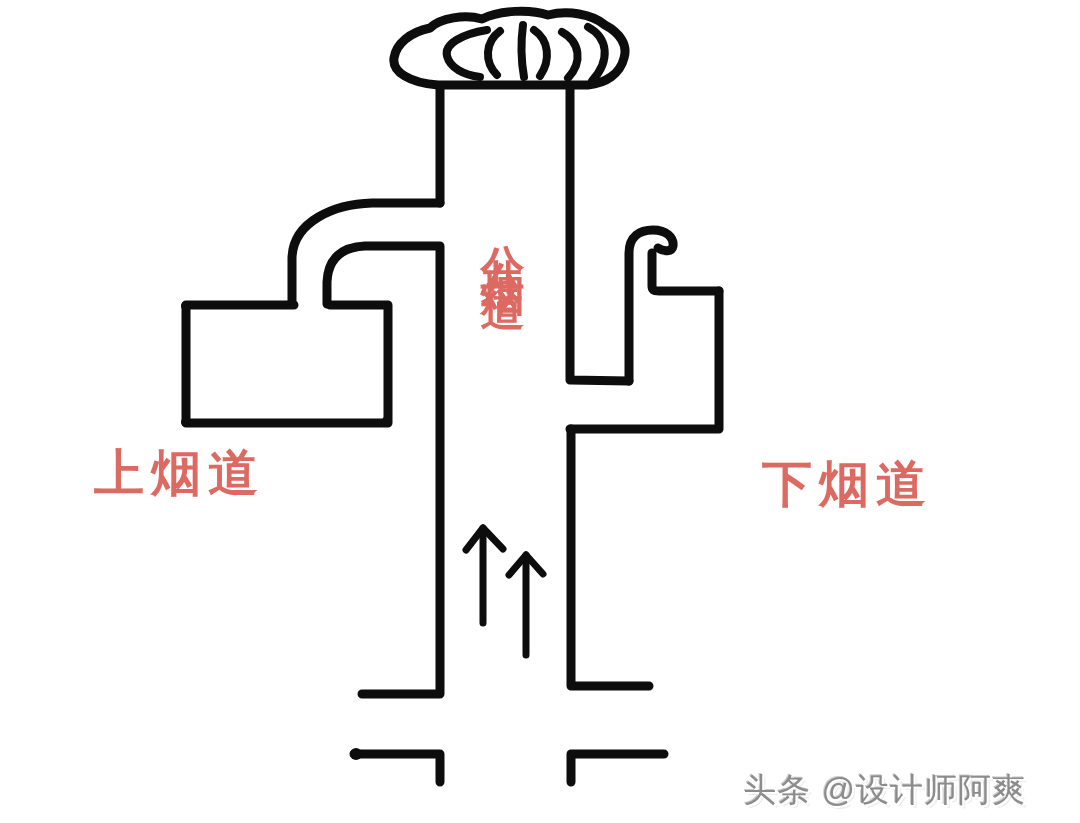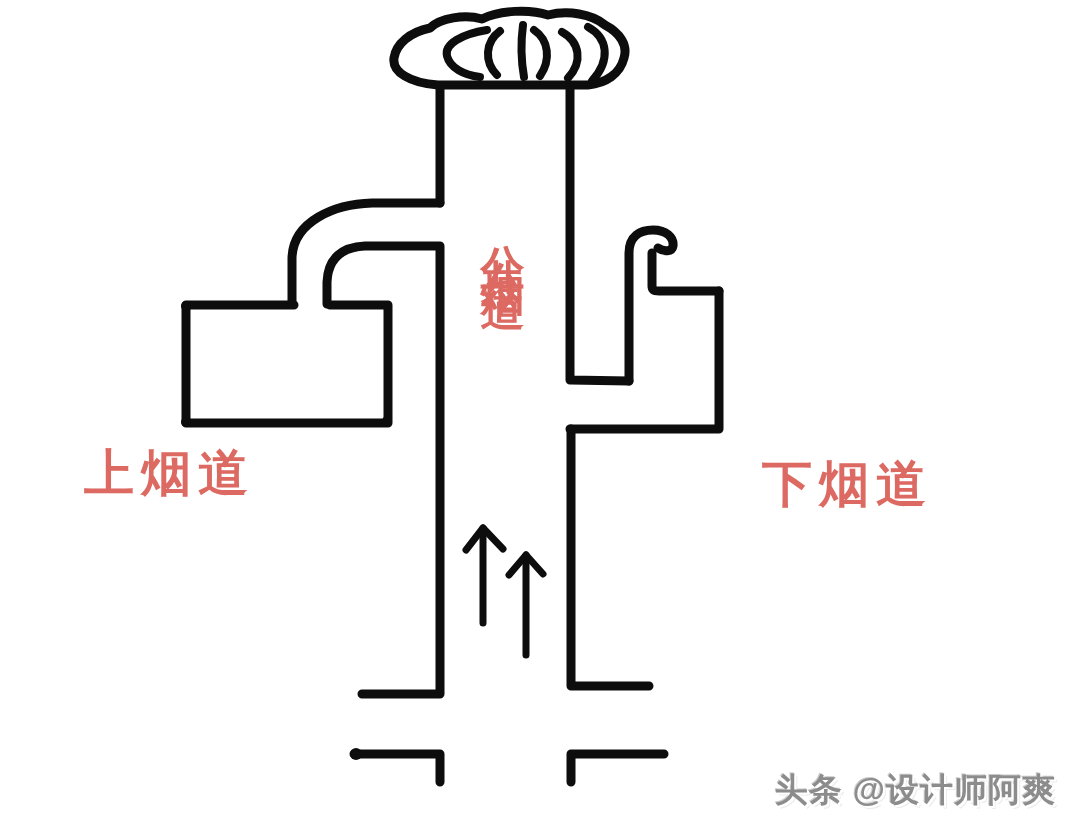--- a/index.html
+++ b/index.html
@@ -30,38 +30,38 @@
   .flue-label.vertical {
     writing-mode: vertical-rl;
     text-orientation: upright;
     left: 479px;
     top: 210px;
     font-size: 44px;
     letter-spacing: 14px;
     line-height: 48px;
   }
   .flue-label.upper {
-    left: 84px;
+    left: 94px;
     top: 440px;
     font-size: 50px;
     letter-spacing: 7px;
   }
   .flue-label.lower {
     left: 762px;
     top: 412px;
     font-size: 50px;
     letter-spacing: 7px;
     margin-top: 39px;
   }
   .watermark {
     position: absolute;
-    right: 24px;
+    right: 54px;
     top: 768px;
     font-size: 33px;
-    font-weight: bold;
+    font-weight: normal;
     color: #8c8c8c;
     letter-spacing: 1px;
     text-shadow: 2px 2px 0 #ffffff, 3px 3px 0 #ececec, -1px -1px 0 #c9c9c9;
     user-select: none;
     white-space: nowrap;
   }
 </style>
 </head>
 <body>
 

